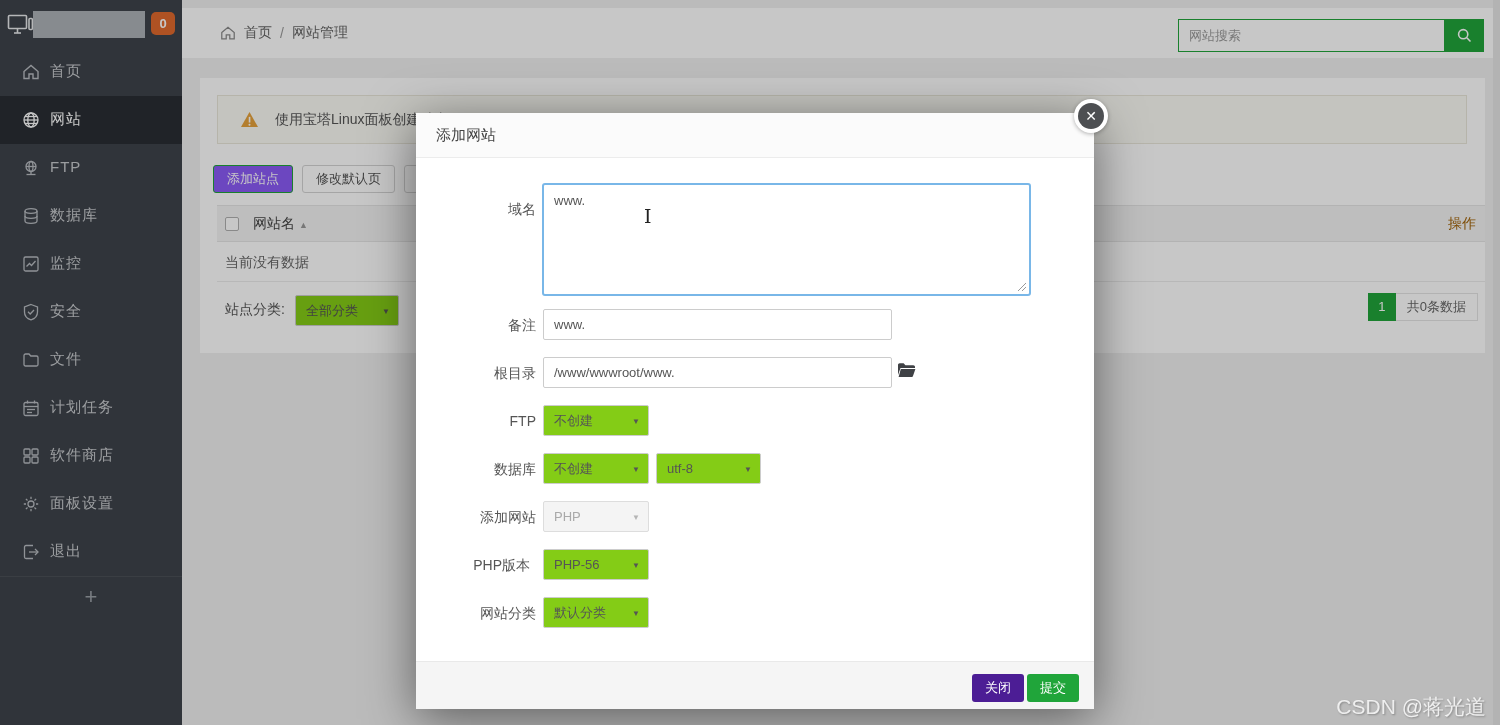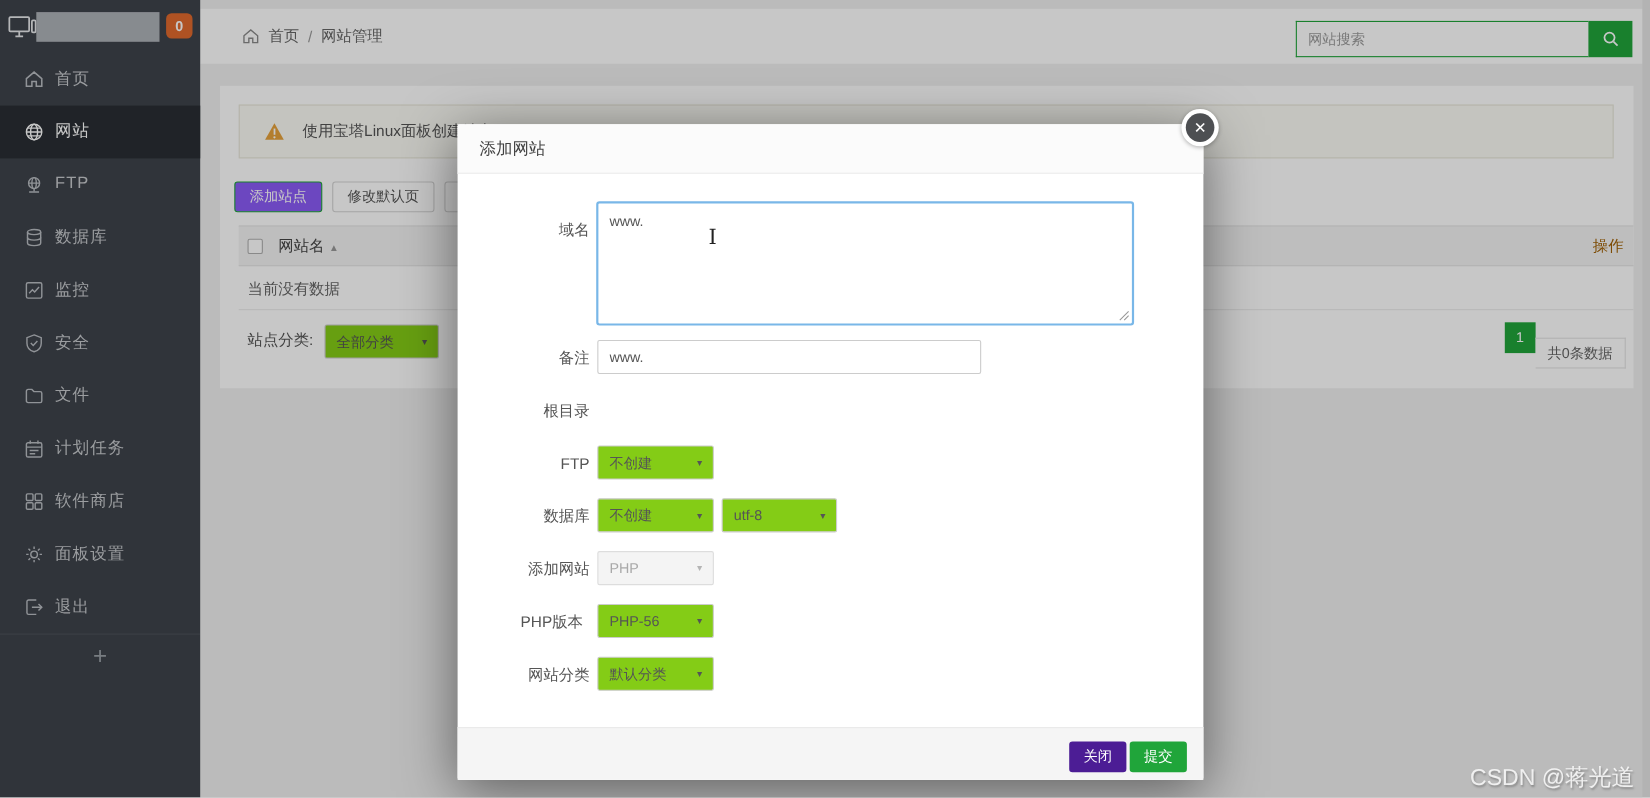--- a/index.html
+++ b/index.html
@@ -50,21 +50,21 @@
   .tbl-empty { position:absolute; left:17px; top:164px; width:1268px; height:40px; border-bottom:1px solid #ececec;
     font-size:14px; color:#666; line-height:40px; padding-left:8px; }
   .filter-row { position:absolute; left:17px; top:204px; width:1268px; height:54px; }
   .filter-label { position:absolute; left:8px; top:19px; font-size:14px; color:#555; }
   .sel { position:relative; background:#84cc16; border:1px solid #ccc; border-radius:2px; font-size:13px; color:#555;
     display:flex; align-items:center; padding:0 10px; cursor:pointer; }
   .sel .caret { position:absolute; right:8px; top:50%; transform:translateY(-50%); font-size:8px; color:#555; }
   .filter-sel { position:absolute; left:78px; top:13px; width:104px; height:31px; }
   .pager { position:absolute; right:7px; top:11px; height:28px; display:flex; }
   .page-num { width:28px; height:28px; background:#20a53a; color:#fff; font-size:13px; text-align:center; line-height:28px; cursor:pointer; }
-  .page-total { height:28px; background:#fff; border:1px solid #e4e4e4; border-left:none; font-size:13px; color:#666; line-height:26px; padding:0 11px;margin-top:14px; }
+  .page-total { height:28px; background:#fff; border:1px solid #e4e4e4; border-left:none; font-size:13px; color:#666; line-height:26px; padding:0 11px; }
 
   .scrollbar { position:absolute; right:0; top:0; width:7px; height:725px; background:#e6e6e6; z-index:6; }
 
   
   .overlay { position:absolute; left:0; top:0; width:1500px; height:725px; background:rgba(0,0,0,0.22); z-index:50; }
 
   
   .modal { position:absolute; left:416px; top:113px; width:678px; height:596px; background:#fff; z-index:100;
     box-shadow:0 10px 50px rgba(0,0,0,0.5); border-radius:2px; }
   .modal-head { position:absolute; left:0; top:0; width:678px; height:45px; background:#fbfbfb; border-bottom:1px solid #ececec; }
@@ -323,20 +323,29 @@
       <svg width="10" height="10" viewBox="0 0 10 10" stroke="#999" stroke-width="1">
           <path d="M9 1 L1 9 M9 5 L5 9" fill="none"></path>
         </svg>
     </span>
   </div>
 
   <div class="frm-label" style="left:10px; top:204px;">备注</div>
   <input class="frm-input" style="top: 196px;" type="text" value="www.">
 
   <div class="frm-label" style="left:10px; top:252px;">根目录</div>
+  <div style="position:absolute; left:0; top:244px; width:678px; height:31px;">
+    <input class="frm-input" style="top: 0px;" type="text" value="/www/wwwroot/www.">
+    <span class="folder-btn">
+      <svg width="19" height="16" viewBox="0 0 19 16">
+          <path d="M1 3 C1 2 1.7 1.3 2.7 1.3 H6.6 L8.4 3.3 H16.3 C17.3 3.3 18 4 18 5 V6 H3.5 L1 13 Z" fill="#3f4145"></path>
+          <path d="M3.8 7 H18.4 L16 14 C15.8 14.6 15.2 15 14.6 15 H1.6 Z" fill="#3f4145"></path>
+        </svg>
+    </span>
+  </div>
 
   <div class="frm-label" style="left:10px; top:300px;">FTP</div>
   <div class="sel sel-small" style="position:absolute; top:292px;">
     <span>不创建</span>
       <span class="caret">▼</span>
   </div>
 
   <div class="frm-label" style="left:10px; top:348px;">数据库</div>
   <div class="sel sel-small" style="position:absolute; top:340px;">
     <span>不创建</span>

